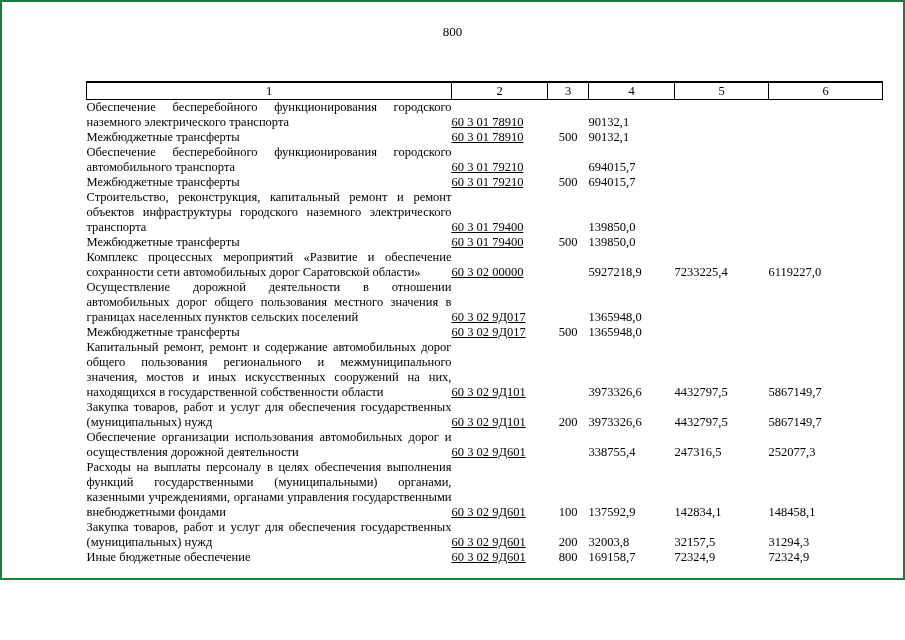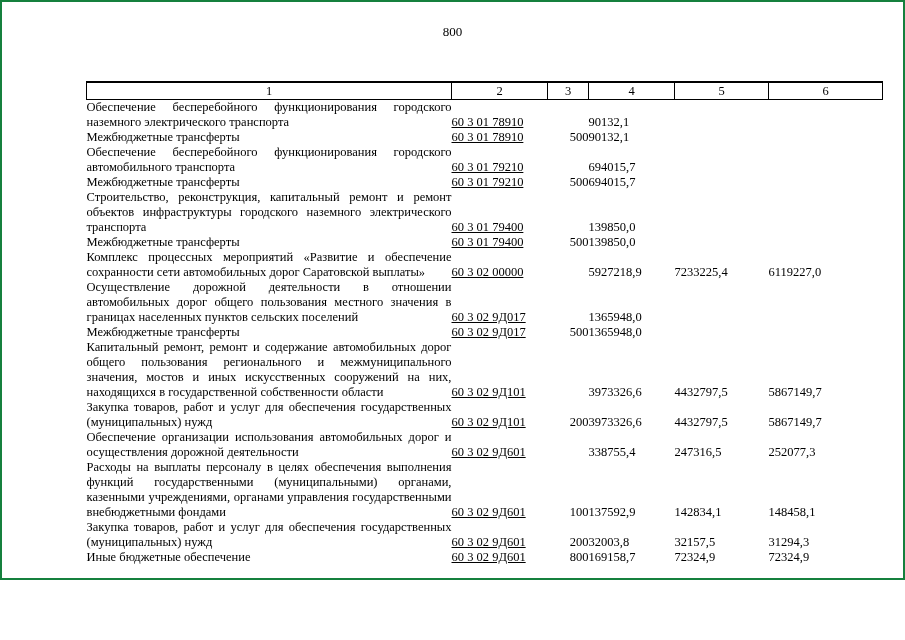--- a/index.html
+++ b/index.html
@@ -42,21 +42,21 @@
     vertical-align: bottom;
     padding: 0;
   }
   td.c-name {
     text-align: justify;
     padding-left: 5px;
     padding-right: 6px;
     hyphens: auto;
   }
   td.c-code  { text-align: left;  padding-left: 5px; white-space: nowrap; text-decoration: underline; }
-  td.c-vr    { text-align: right; white-space: nowrap; }
+  td.c-vr    { text-align: center; white-space: nowrap; }
   td.c-num   { padding-right: 4px; white-space: nowrap; }
   col.w1 { width: 365px; }
   col.w2 { width: 96px; }
   col.w3 { width: 41px; }
   col.w4 { width: 86px; }
   col.w5 { width: 94px; }
   col.w6 { width: 114px; }
 </style>
 </head>
 <body>
@@ -126,21 +126,21 @@
         </tr>
         <tr>
           <td class="c-name">Межбюджетные трансферты</td>
           <td class="c-code">60 3 01 79400</td>
           <td class="c-vr">500</td>
           <td class="c-num">139850,0</td>
           <td class="c-num"></td>
           <td class="c-num"></td>
         </tr>
         <tr>
-          <td class="c-name">Комплекс процессных мероприятий «Развитие и обеспечение сохранности сети автомобильных дорог Саратовской выплаты»</td>
+          <td class="c-name">Комплекс процессных мероприятий «Развитие и обеспечение сохранности сети автомобильных дорог Саратовской области»</td>
           <td class="c-code">60 3 02 00000</td>
           <td class="c-vr"></td>
           <td class="c-num">5927218,9</td>
           <td class="c-num">7233225,4</td>
           <td class="c-num">6119227,0</td>
         </tr>
         <tr>
           <td class="c-name">Осуществление дорожной деятельности в отношении автомобильных дорог общего пользования местного значения в границах населенных пунктов сельских поселений</td>
           <td class="c-code">60 3 02 9Д017</td>
           <td class="c-vr"></td>

